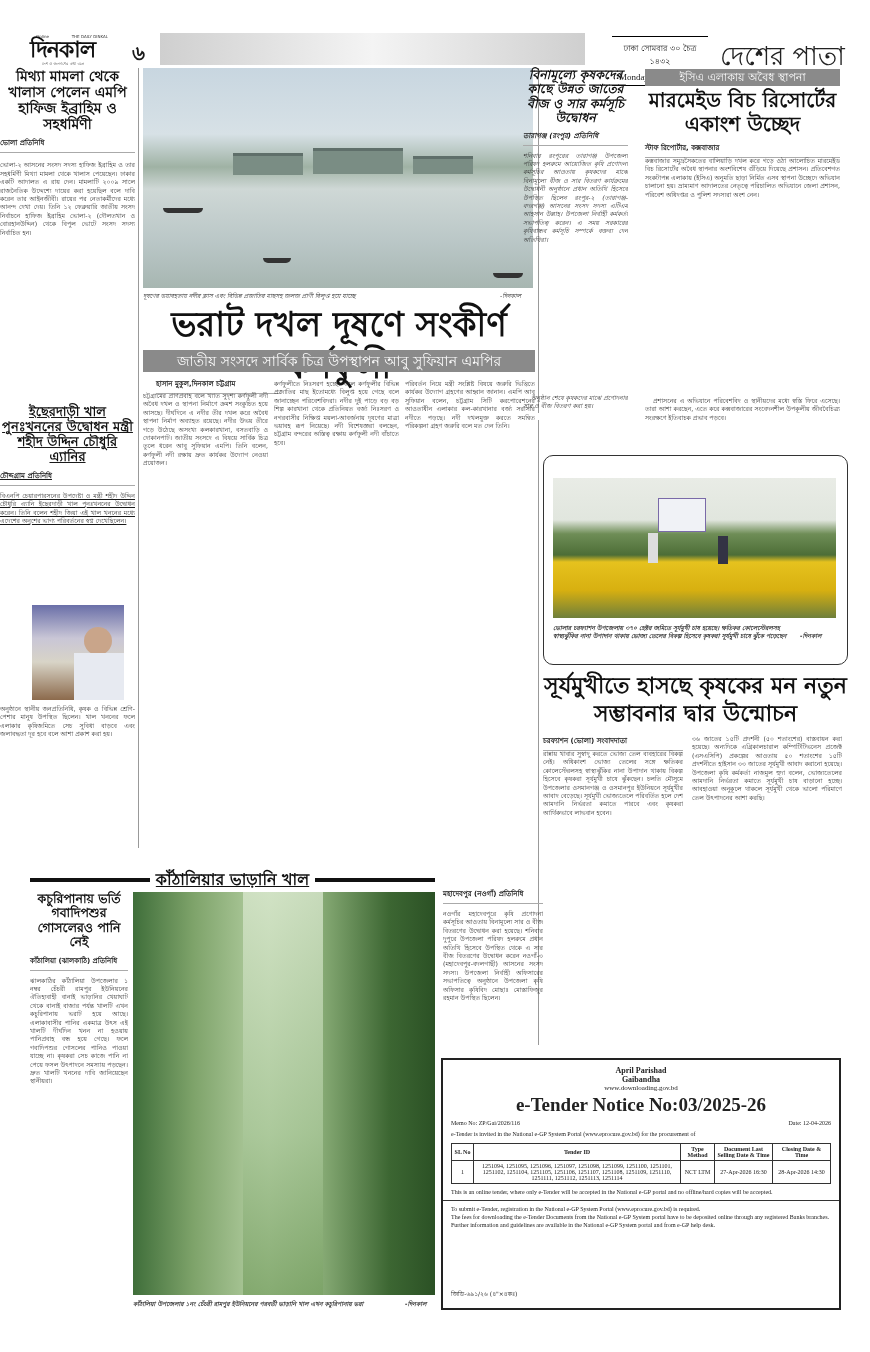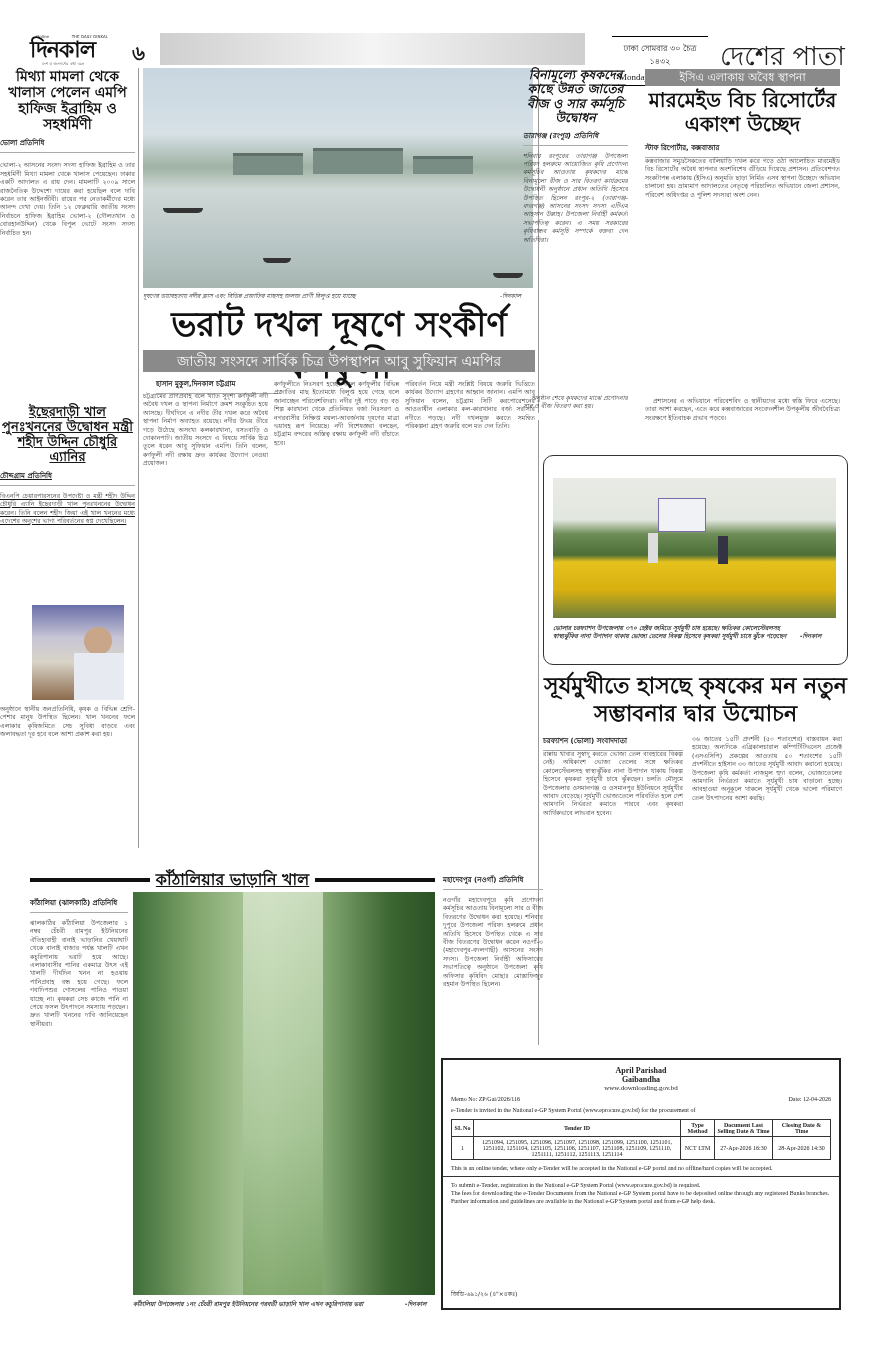--- a/index.html
+++ b/index.html
@@ -144,38 +144,40 @@
 <div class="abs body-text" style="left:692px;top:735px;width:150px;height:295px;">৩৬ জাতের ১৫টি প্রদর্শনী (৫০ শতাংশের) বাস্তবায়ন করা হয়েছে। অন্যদিকে এগ্রিকালচারাল কম্পিটিটিভনেস প্রজেক্ট (এসএসিপি) প্রকল্পের আওতায় ৫০ শতাংশের ১৫টি প্রদর্শনীতে হাইসান ৩৩ জাতের সূর্যমুখী আবাদ করানো হয়েছে। উপজেলা কৃষি কর্মকর্তা নাজমুল হুদা বলেন, ভোজ্যতেলের আমদানি নির্ভরতা কমাতে সূর্যমুখী চাষ বাড়ানো হচ্ছে। আবহাওয়া অনুকূলে থাকলে সূর্যমুখী থেকে ভালো পরিমাণে তেল উৎপাদনের আশা করছি।</div>
 
 <div class="abs rule-v" style="left:538px;top:420px;height:625px;"></div>
 
 <div class="abs" style="left:30px;top:872px;width:405px;height:16px;display:flex;align-items:center;gap:6px;">
   <div style="flex:1;height:4px;background:#111;"></div>
   <div class="headline" style="font-size:16px;white-space:nowrap;text-decoration:underline;">কাঁঠালিয়ার ভাড়ানি খাল</div>
   <div style="flex:1;height:4px;background:#111;"></div>
 </div>
 <div class="abs" style="left:30px;top:892px;width:98px;">
+  <div class="headline" style="font-size:12.5px;">কচুরিপানায় ভর্তি গবাদিপশুর গোসলেরও পানি নেই</div>
   <div class="byline" style="margin-top:5px;">কাঁঠালিয়া (ঝালকাঠি) প্রতিনিধি</div>
   <div class="body-text" style="margin-top:6px;height:345px;">ঝালকাঠির কাঁঠালিয়া উপজেলার ১ নম্বর চেঁচরী রামপুর ইউনিয়নের ঐতিহ্যবাহী বানাই ভাড়ানির খেয়াঘাট থেকে বানাই বাজার পর্যন্ত খালটি এখন কচুরিপানায় ভরাট হয়ে আছে। এলাকাবাসীর পানির একমাত্র উৎস এই খালটি দীর্ঘদিন খনন না হওয়ায় পানিপ্রবাহ বন্ধ হয়ে গেছে। ফলে গবাদিপশুর গোসলের পানিও পাওয়া যাচ্ছে না। কৃষকরা সেচ কাজে পানি না পেয়ে ফসল উৎপাদনে সমস্যায় পড়ছেন। দ্রুত খালটি খননের দাবি জানিয়েছেন স্থানীয়রা।</div>
 </div>
 <div class="abs photo photo-canal" style="left:133px;top:892px;width:302px;height:403px;">
   <div style="position:absolute;left:110px;top:0;width:80px;height:403px;background:linear-gradient(180deg,#d7e6cc,#a9c799 60%,#7aa265);opacity:.8;"></div>
 </div>
 <div class="abs caption" style="left:133px;top:1300px;width:260px;font-weight:bold;">কাঁঠালিয়া উপজেলার ১নং চেঁচরী রামপুর ইউনিয়নের পরবর্তী ভাড়ানি খাল এখন কচুরিপানায় ভরা</div>
 <div class="abs caption" style="left:405px;top:1300px;font-weight:bold;">-দিনকাল</div>
 
 <div class="abs" style="left:443px;top:868px;width:100px;">
-  <div class="byline" style="margin-top:6px;">মহাদেবপুর (নওগাঁ) প্রতিনিধি</div>
+  <div class="byline" style="margin-top:20px;">মহাদেবপুর (নওগাঁ) প্রতিনিধি</div>
   <div class="body-text" style="margin-top:6px;height:110px;">নওগাঁর মহাদেবপুরে কৃষি প্রণোদনা কর্মসূচির আওতায় বিনামূল্যে সার ও বীজ বিতরণের উদ্বোধন করা হয়েছে। শনিবার দুপুরে উপজেলা পরিষদ হলরুমে প্রধান অতিথি হিসেবে উপস্থিত থেকে এ সার বীজ বিতরণের উদ্বোধন করেন নওগাঁ-৩ (মহাদেবপুর-বদলগাছী) আসনের সংসদ সদস্য। উপজেলা নির্বাহী অফিসারের সভাপতিত্বে অনুষ্ঠানে উপজেলা কৃষি অফিসার কৃষিবিদ মোছাঃ মোস্তাফিজুর রহমান উপস্থিত ছিলেন।</div>
 </div>
 
 <div class="abs tender">
   <div class="t-org">April Parishad</div>
   <div class="t-org">Gaibandha</div>
   <div class="t-web">www.downloading.gov.bd</div>
+  <div class="t-title">e-Tender Notice No:03/2025-26</div>
   <div class="t-meta">
     <span>Memo No: ZP/Gai/2026/116</span>
     <span>Date: 12-04-2026</span>
   </div>
   <div class="t-intro">e-Tender is invited in the National e-GP System Portal (www.eprocure.gov.bd) for the procurement of</div>
   <table>
     <thead>
       <tr>
         <th style="width:22px;">SL No</th>
         <th>Tender ID</th>

